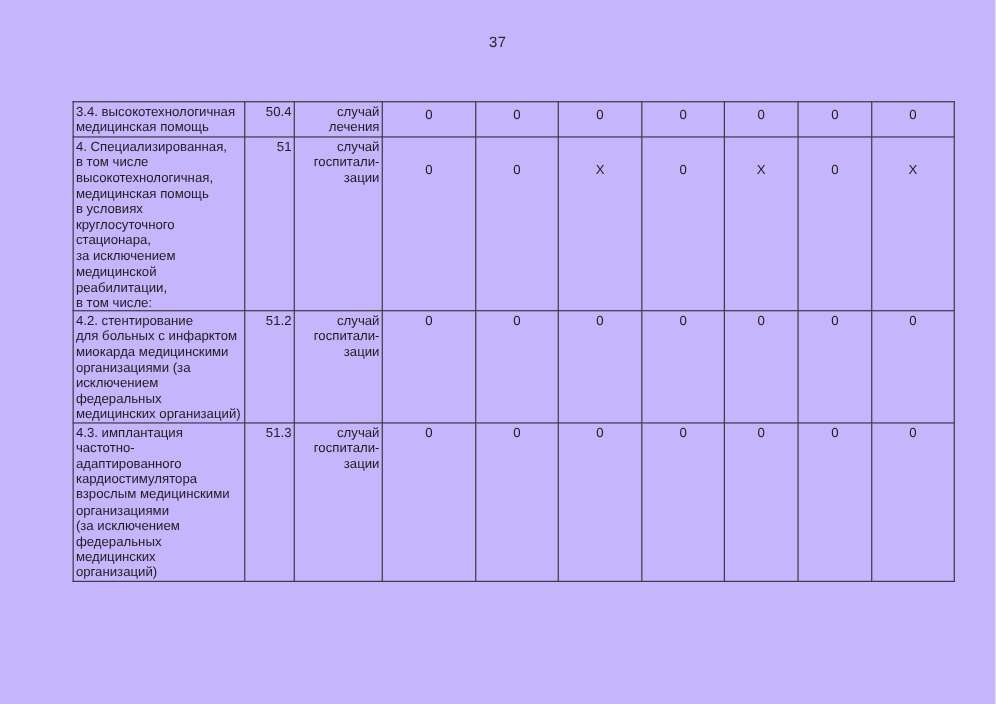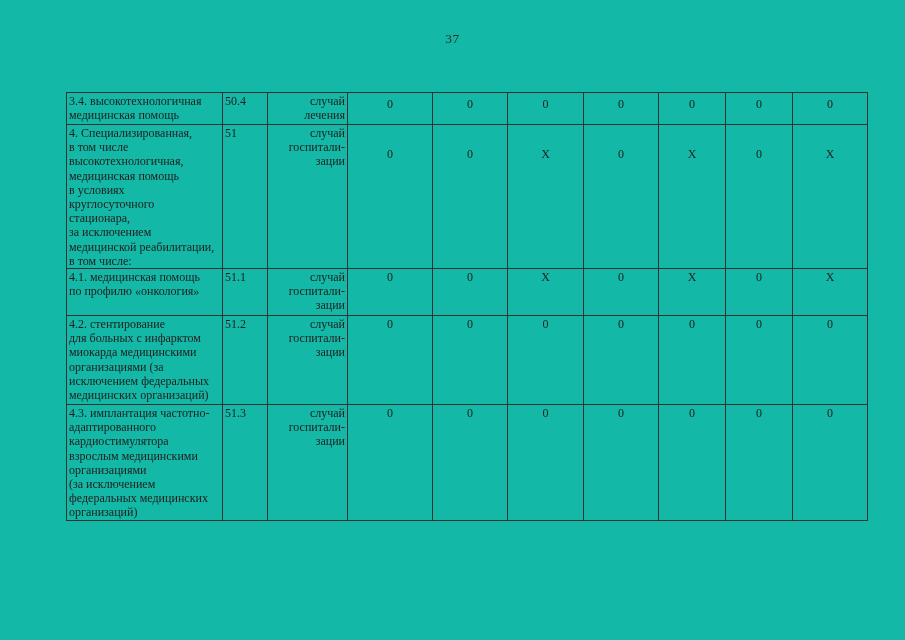--- a/index.html
+++ b/index.html
@@ -4,23 +4,23 @@
 <style>
   html, body {
     margin: 0;
     padding: 0;
     background: #ffffff;
   }
   .page {
     position: relative;
     width: 905px;
     height: 640px;
-    background: #14b8a6;
+    background: #c4b5fd;
     overflow: hidden;
-    font-family: Liberation Serif, serif;
+    font-family: Liberation Sans, sans-serif;
     color: #1e1e1e;
   }
   .page-number {
     position: absolute;
     top: 31px;
     left: 0;
     width: 905px;
     text-align: center;
     font-size: 13.5px;
     color: #2a2a2a;
@@ -42,21 +42,21 @@
     white-space: pre-line;
     overflow: hidden;
     padding: 1px 2px 0 2px;
   }
   td.desc {
     text-align: left;
     padding-left: 4px;
     padding-right: 3px;
   }
   td.code {
-    text-align: left;
+    text-align: right;
     padding-top: 2px;
   }
   td.unit {
     text-align: right;
     padding-top: 2px;
   }
   td.val {
     text-align: center;
     padding-top: 7px;
   }
@@ -120,35 +120,20 @@
 госпитали-
 зации</td>
         <td class="val">0</td>
         <td class="val">0</td>
         <td class="val">X</td>
         <td class="val">0</td>
         <td class="val">X</td>
         <td class="val">0</td>
         <td class="val">X</td>
       </tr>
-      <tr class="r2">
-        <td class="desc">4.1. медицинская помощь
-по профилю «онкология»</td>
-        <td class="code">51.1</td>
-        <td class="unit">случай
-госпитали-
-зации</td>
-        <td class="val">0</td>
-        <td class="val">0</td>
-        <td class="val">X</td>
-        <td class="val">0</td>
-        <td class="val">X</td>
-        <td class="val">0</td>
-        <td class="val">X</td>
-      </tr>
       <tr class="r3">
         <td class="desc">4.2. стентирование
 для больных с инфарктом
 миокарда медицинскими
 организациями (за
 исключением федеральных
 медицинских организаций)</td>
         <td class="code">51.2</td>
         <td class="unit">случай
 госпитали-

